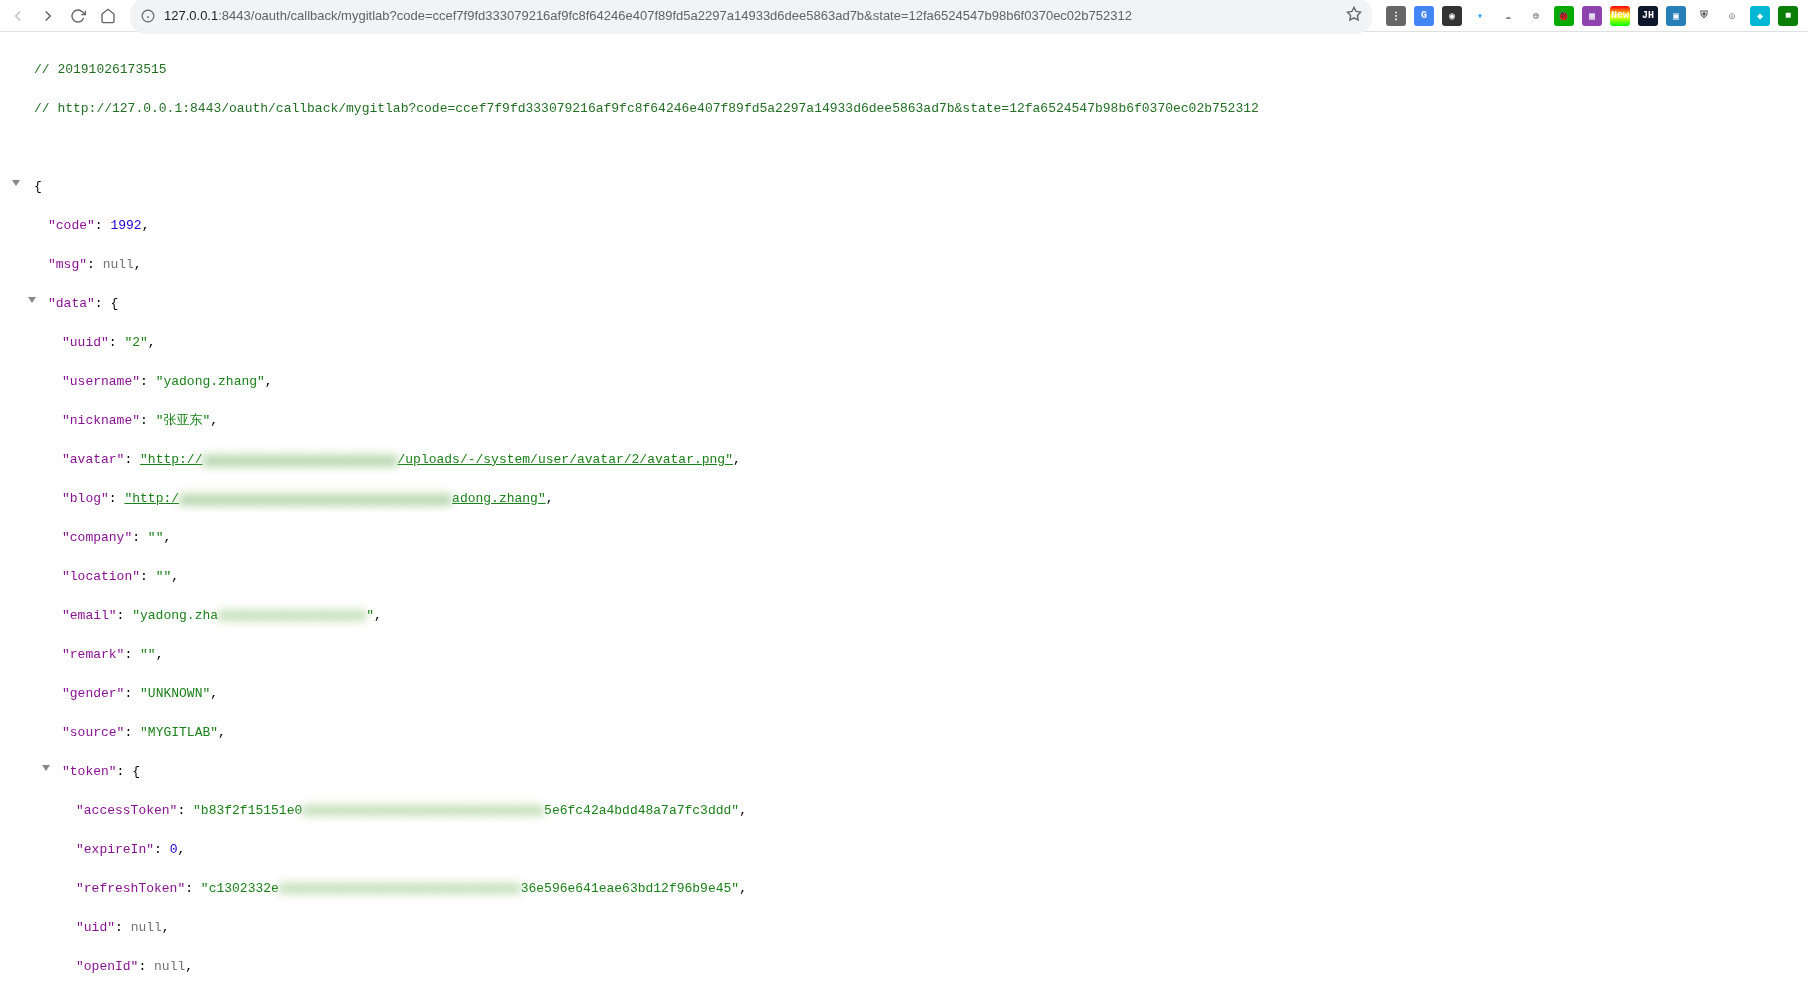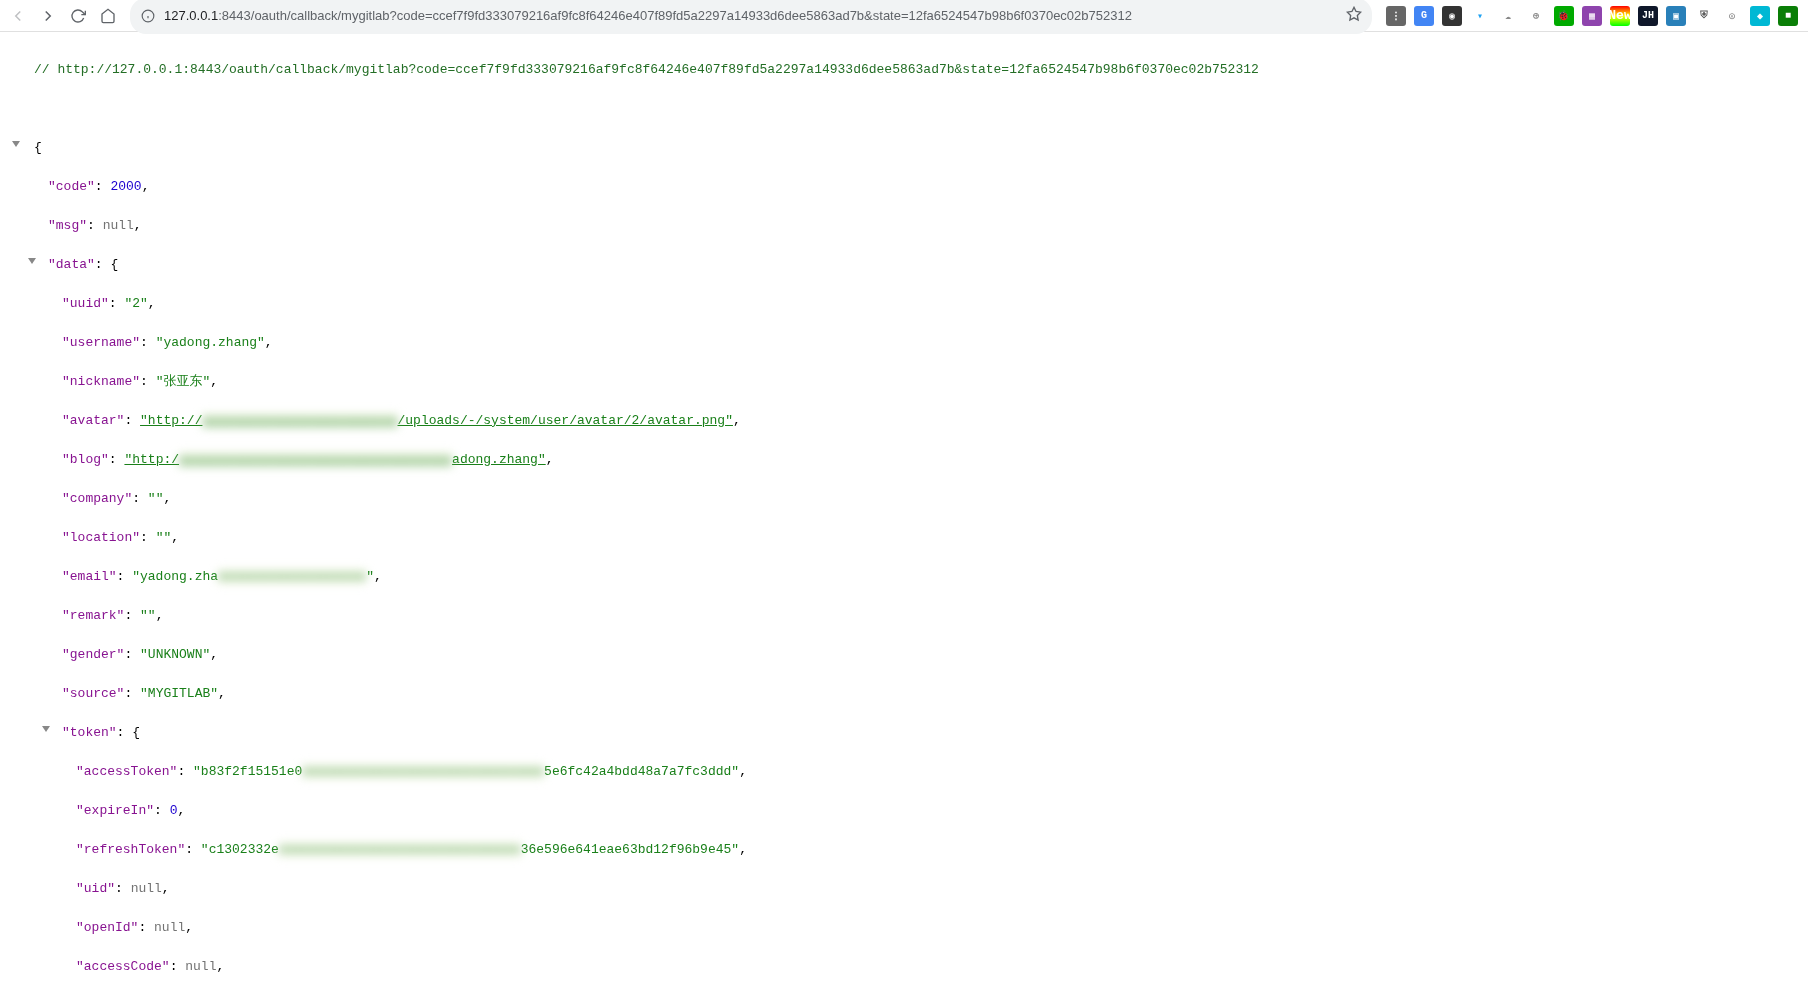--- a/index.html
+++ b/index.html
@@ -115,35 +115,36 @@
   </div>
   <div class="ext-icons">
     <div class="ext-icon" style="background:#666;color:#fff">⋮</div>
     <div class="ext-icon" style="background:#4285f4;color:#fff">G</div>
     <div class="ext-icon" style="background:#333;color:#fff">◉</div>
     <div class="ext-icon" style="color:#1da1f2">▾</div>
     <div class="ext-icon" style="color:#888">☁</div>
     <div class="ext-icon" style="color:#888">⊕</div>
     <div class="ext-icon" style="background:#0a0;color:#fff">🐞</div>
     <div class="ext-icon" style="background:#8e44ad;color:#fff">▦</div>
-    <div class="ext-icon" style="background:linear-gradient(#f00,#ff0,#0f0);color:#fff;font-size:13px">New</div>
+    <div class="ext-icon" style="background:linear-gradient(#f00,#ff0,#0f0);color:#fff;font-size:10px">New</div>
     <div class="ext-icon" style="background:#0f172a;color:#fff">JH</div>
     <div class="ext-icon" style="background:#2980b9;color:#fff">▣</div>
     <div class="ext-icon" style="background:#fff;color:#555">⛨</div>
     <div class="ext-icon" style="color:#888">◎</div>
     <div class="ext-icon" style="background:#00b8d4;color:#fff">◆</div>
     <div class="ext-icon" style="background:#0a7e07;color:#fff">■</div>
   </div>
 </div>
 
 <div class="content">
+<div class="line i0 comment">// 20191026173515</div>
 <div class="line i0 comment">// http://127.0.0.1:8443/oauth/callback/mygitlab?code=ccef7f9fd333079216af9fc8f64246e407f89fd5a2297a14933d6dee5863ad7b&amp;state=12fa6524547b98b6f0370ec02b752312</div>
 <div class="line i0">&nbsp;</div>
 <div class="line i0"><span class="toggle"></span><span class="punc">{</span></div>
-<div class="line i1"><span class="key">"code"</span><span class="punc">: </span><span class="num">2000</span><span class="punc">,</span></div>
+<div class="line i1"><span class="key">"code"</span><span class="punc">: </span><span class="num">1992</span><span class="punc">,</span></div>
 <div class="line i1"><span class="key">"msg"</span><span class="punc">: </span><span class="nul">null</span><span class="punc">,</span></div>
 <div class="line i1"><span class="toggle" style="left:22px"></span><span class="key">"data"</span><span class="punc">: {</span></div>
 <div class="line i2"><span class="key">"uuid"</span><span class="punc">: </span><span class="str">"2"</span><span class="punc">,</span></div>
 <div class="line i2"><span class="key">"username"</span><span class="punc">: </span><span class="str">"yadong.zhang"</span><span class="punc">,</span></div>
 <div class="line i2"><span class="key">"nickname"</span><span class="punc">: </span><span class="str">"张亚东"</span><span class="punc">,</span></div>
 <div class="line i2 link"><span class="key">"avatar"</span><span class="punc">: </span><span class="str">"http://</span><span class="str blur">xxxxxxxxxxxxxxxxxxxxxxxxx</span><span class="str">/uploads/-/system/user/avatar/2/avatar.png"</span><span class="punc">,</span></div>
 <div class="line i2 link"><span class="key">"blog"</span><span class="punc">: </span><span class="str">"http:/</span><span class="str blur">xxxxxxxxxxxxxxxxxxxxxxxxxxxxxxxxxxx</span><span class="str">adong.zhang"</span><span class="punc">,</span></div>
 <div class="line i2"><span class="key">"company"</span><span class="punc">: </span><span class="str">""</span><span class="punc">,</span></div>
 <div class="line i2"><span class="key">"location"</span><span class="punc">: </span><span class="str">""</span><span class="punc">,</span></div>
 <div class="line i2"><span class="key">"email"</span><span class="punc">: </span><span class="str">"yadong.zha</span><span class="str blur">xxxxxxxxxxxxxxxxxxx</span><span class="str">"</span><span class="punc">,</span></div>

